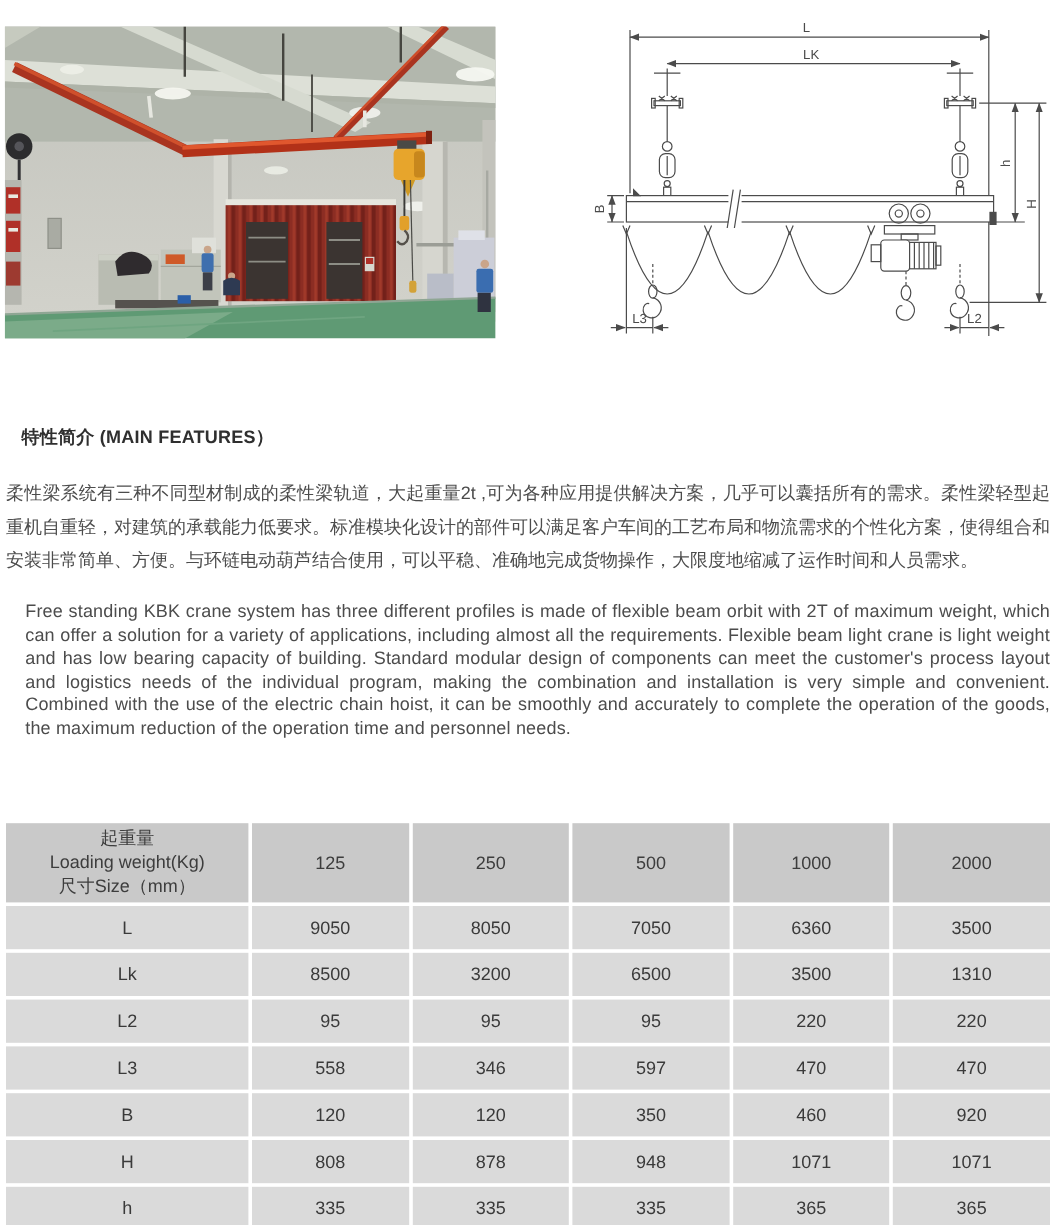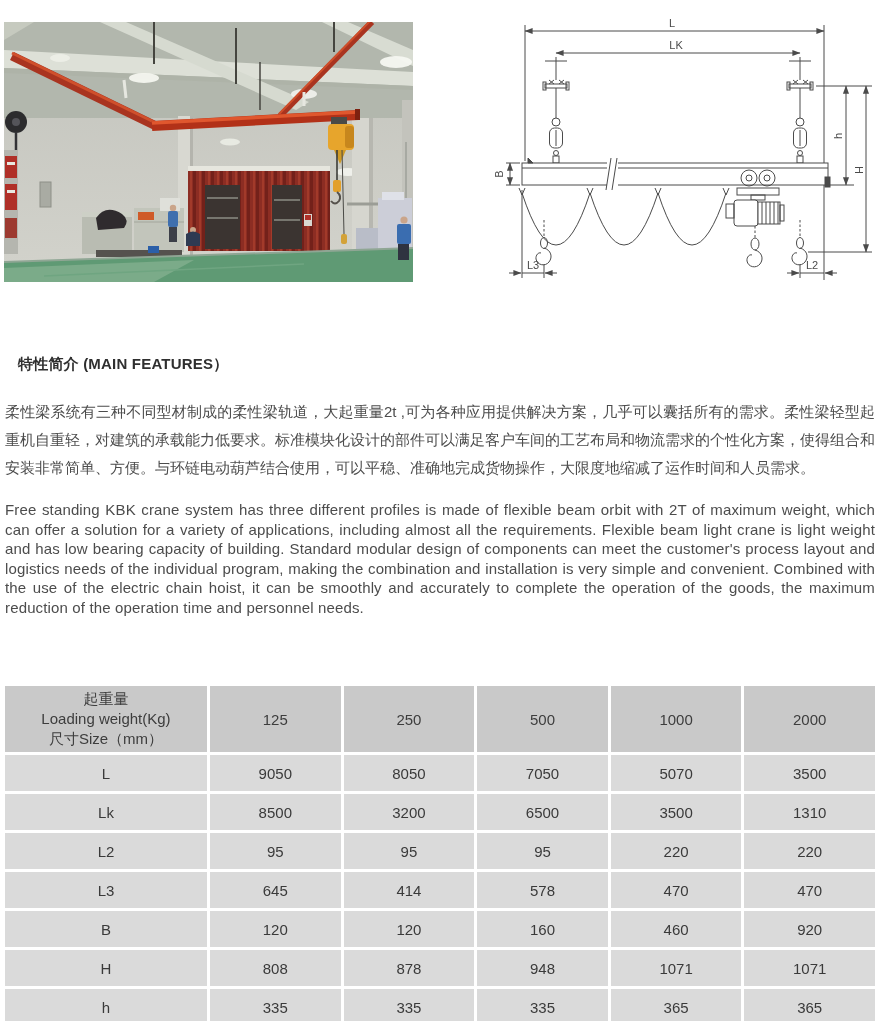--- a/index.html
+++ b/index.html
@@ -3,21 +3,21 @@
 <meta charset="utf-8">
 <style>
   html,body{margin:0;padding:0;background:#ffffff;}
   body{width:880px;height:1021px;position:relative;font-family:"Liberation Sans",sans-serif;overflow:hidden;}
   .photo{position:absolute;left:4px;top:22px;width:409px;height:260px;display:block;}
   .diagram{position:absolute;left:472px;top:12px;width:404px;height:280px;display:block;}
   .features{position:absolute;left:5px;top:355px;width:870px;color:#4a4a4a;}
   .features h3{margin:0 0 13px 0;font-size:15px;font-weight:bold;color:#2f2f2f;letter-spacing:.2px;padding-left:13px;}
   .features p{margin:0;text-align:justify;}
   .features .cn{font-size:15px;line-height:28px;color:#4c4c4c;margin-top:24px;}
-  .features .en{margin-top:18px;font-size:15px;line-height:19.5px;color:#4c4c4c;letter-spacing:.15px;}
+  .features .en{margin-top:18px;font-size:15px;line-height:19.5px;color:#4c4c4c;letter-spacing:.15px;margin-left:16px;}
   table.spec{position:absolute;left:2px;top:683px;width:876px;border-collapse:separate;border-spacing:3px;table-layout:fixed;}
   table.spec col.c0{width:202px;}
   table.spec th{background:#c9c9c9;font-weight:normal;font-size:15px;color:#3d3d3d;height:64px;text-align:center;vertical-align:middle;}
   table.spec td{background:#dadada;font-size:15px;color:#3a3a3a;height:34px;text-align:center;vertical-align:middle;}
   .corner div{line-height:20px;}
   svg text{font-family:"Liberation Sans",sans-serif;}
 </style>
 </head>
 <body>
 
@@ -304,52 +304,52 @@
       <th>1000</th>
       <th>2000</th>
     </tr>
   </thead>
   <tbody>
     <tr>
       <td>L</td>
       <td>9050</td>
       <td>8050</td>
       <td>7050</td>
-      <td>5070</td>
+      <td>6360</td>
       <td>3500</td>
     </tr>
     <tr>
       <td>Lk</td>
       <td>8500</td>
       <td>3200</td>
       <td>6500</td>
       <td>3500</td>
       <td>1310</td>
     </tr>
     <tr>
       <td>L2</td>
       <td>95</td>
       <td>95</td>
       <td>95</td>
       <td>220</td>
       <td>220</td>
     </tr>
     <tr>
       <td>L3</td>
-      <td>645</td>
-      <td>414</td>
-      <td>578</td>
+      <td>558</td>
+      <td>346</td>
+      <td>597</td>
       <td>470</td>
       <td>470</td>
     </tr>
     <tr>
       <td>B</td>
       <td>120</td>
       <td>120</td>
-      <td>160</td>
+      <td>350</td>
       <td>460</td>
       <td>920</td>
     </tr>
     <tr>
       <td>H</td>
       <td>808</td>
       <td>878</td>
       <td>948</td>
       <td>1071</td>
       <td>1071</td>

